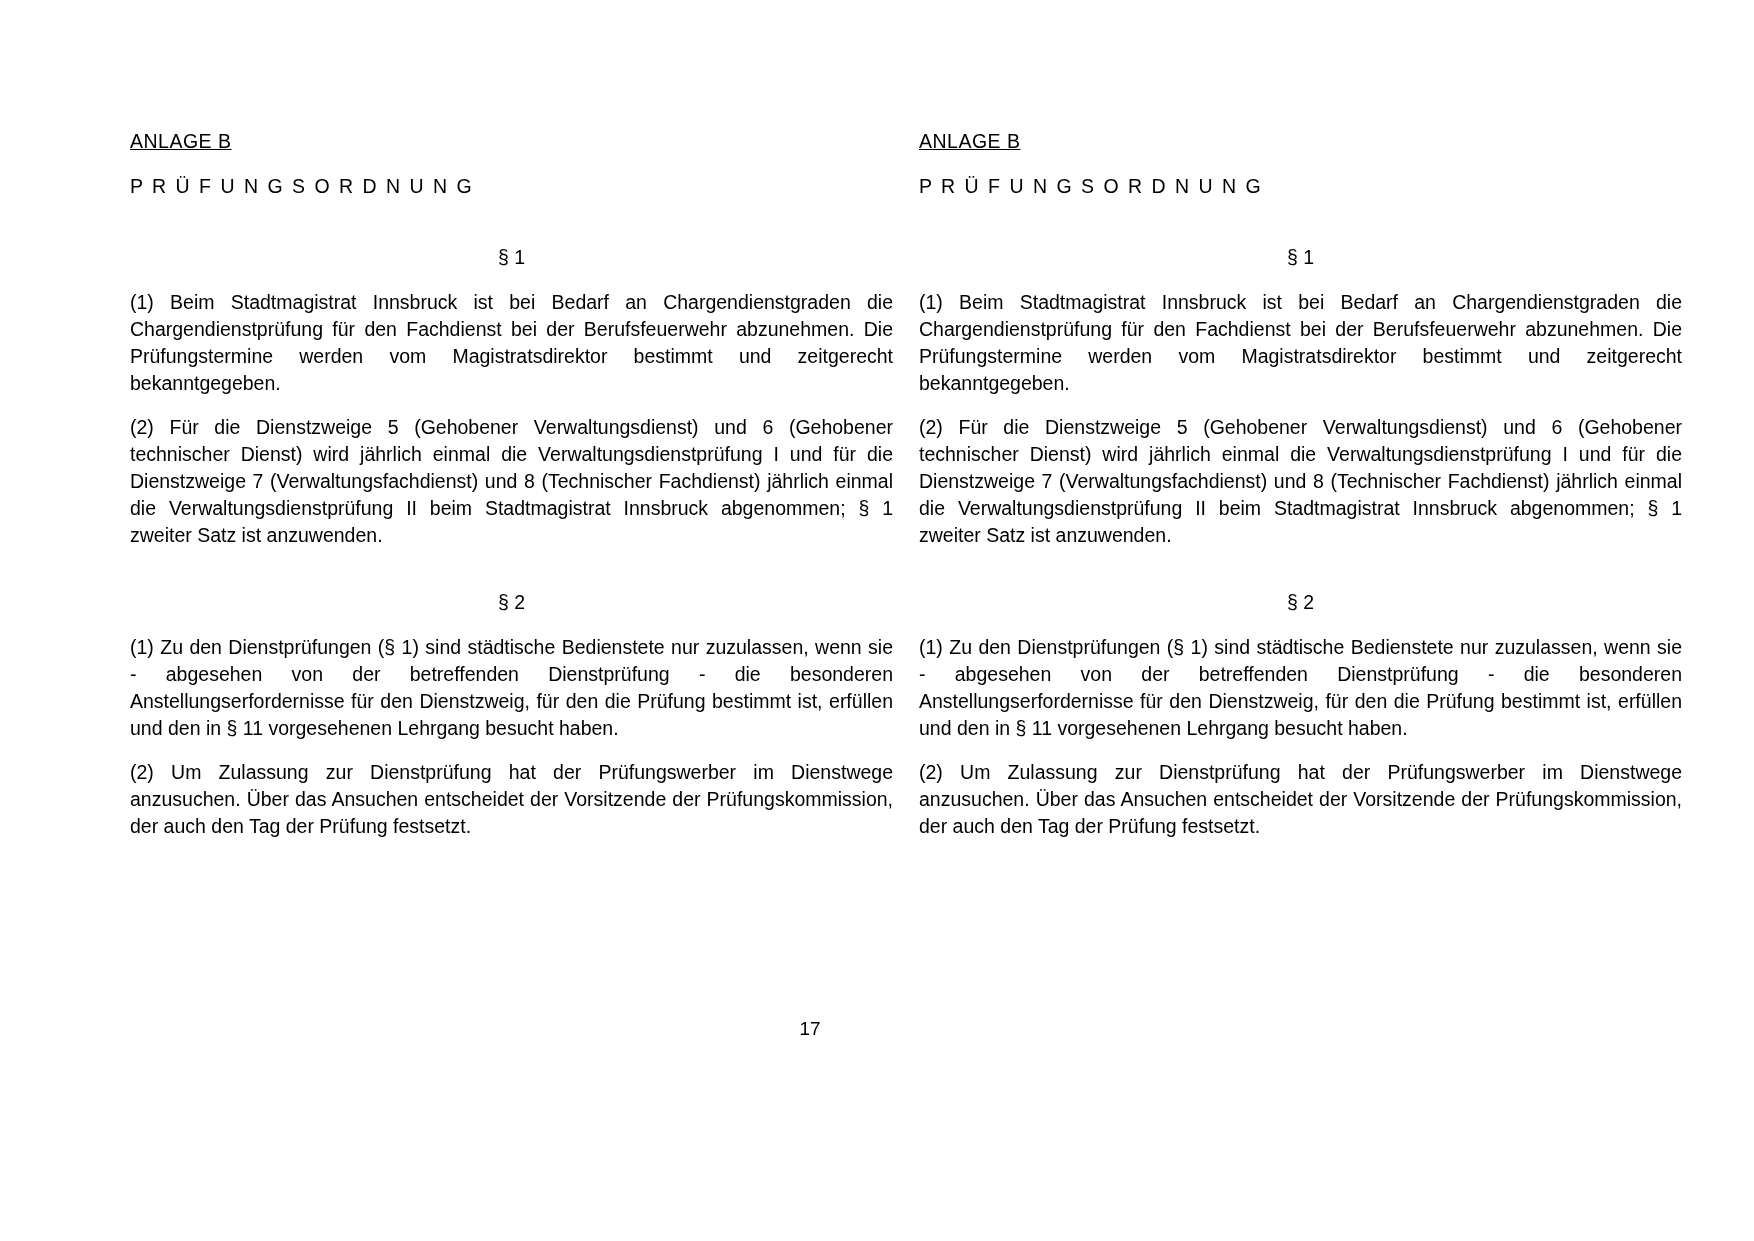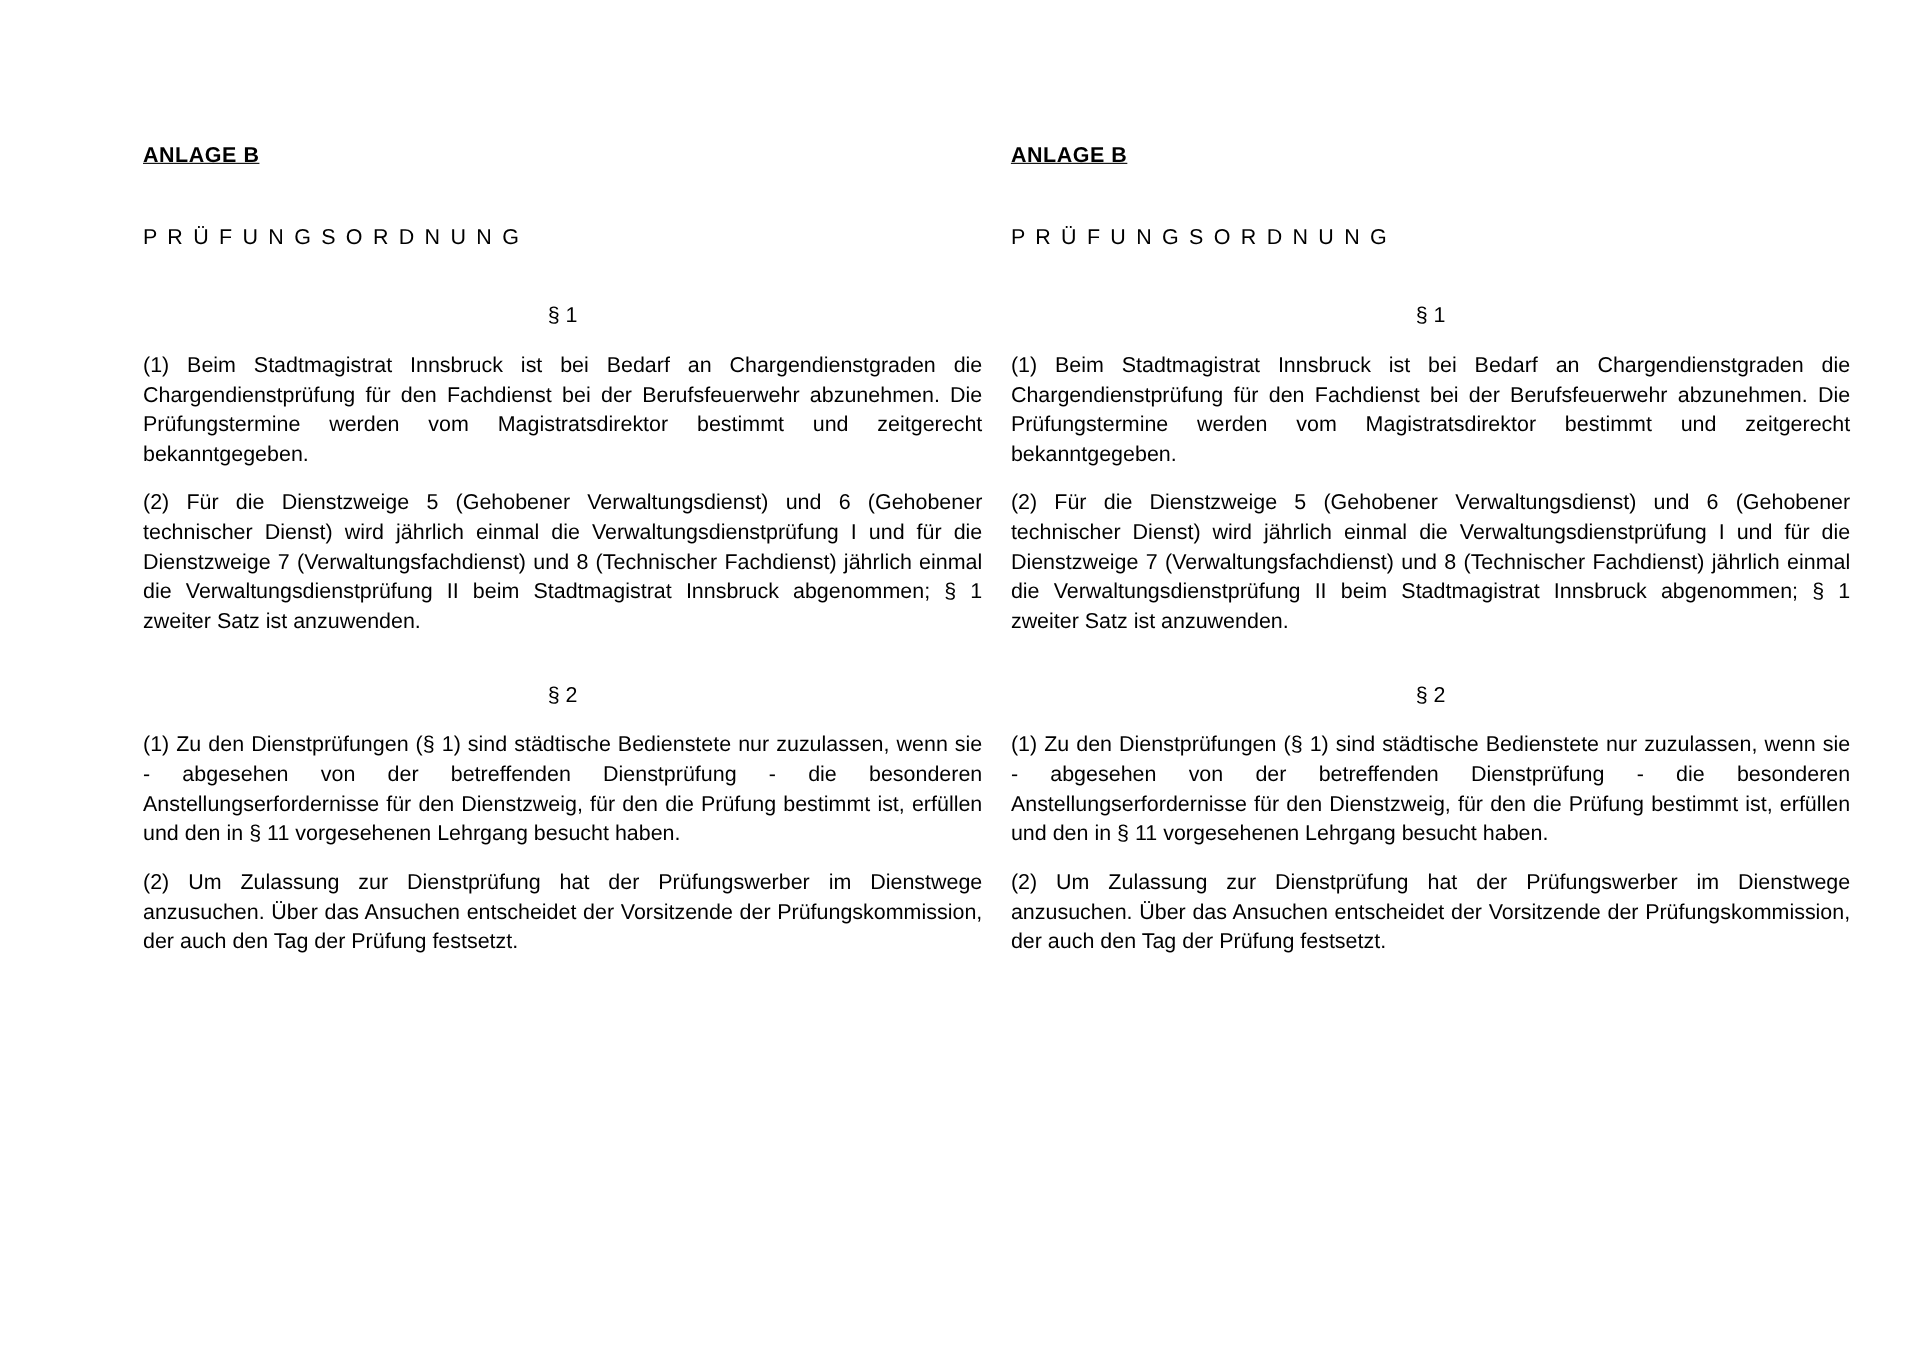--- a/index.html
+++ b/index.html
@@ -22,22 +22,21 @@
     gap: 26px;
   }
   .col {
     width: 763px;
     font-size: 19.5px;
     line-height: 27px;
   }
   .anlage {
     text-decoration: underline;
     letter-spacing: 0.5px;
-    margin-bottom: 48px;
-    font-weight: bold;
+    margin-bottom: 18px;
   }
   .doc-title {
     letter-spacing: 2px;
     margin-bottom: 44px;
     white-space: nowrap;
   }
   .para-label {
     text-align: center;
     margin-bottom: 18px;
   }
@@ -80,13 +79,14 @@
       <div class="para-label">§ 1</div>
       <p>(1) Beim Stadtmagistrat Innsbruck ist bei Bedarf an Chargendienstgraden die Chargendienstprüfung für den Fachdienst bei der Berufsfeuerwehr abzunehmen. Die Prüfungstermine werden vom Magistratsdirektor bestimmt und zeitgerecht bekanntgegeben.</p>
       <p>(2) Für die Dienstzweige 5 (Gehobener Verwaltungsdienst) und 6 (Gehobener technischer Dienst) wird jährlich einmal die Verwaltungsdienstprüfung I und für die Dienstzweige 7 (Verwaltungsfachdienst) und 8 (Technischer Fachdienst) jährlich einmal die Verwaltungsdienstprüfung II beim Stadtmagistrat Innsbruck abgenommen; § 1 zweiter Satz ist anzuwenden.</p>
       <div class="para-label spaced">§ 2</div>
       <p>(1) Zu den Dienstprüfungen (§ 1) sind städtische Bedienstete nur zuzulassen, wenn sie - abgesehen von der betreffenden Dienstprüfung - die besonderen Anstellungserfordernisse für den Dienstzweig, für den die Prüfung bestimmt ist, erfüllen und den in § 11 vorgesehenen Lehrgang besucht haben.</p>
       <p>(2) Um Zulassung zur Dienstprüfung hat der Prüfungswerber im Dienstwege anzusuchen. Über das Ansuchen entscheidet der Vorsitzende der Prüfungskommission, der auch den Tag der Prüfung festsetzt.</p>
     </section>
 
   </div>
 
+  <div class="page-number">17</div>
 </div>
 
 </body></html>

